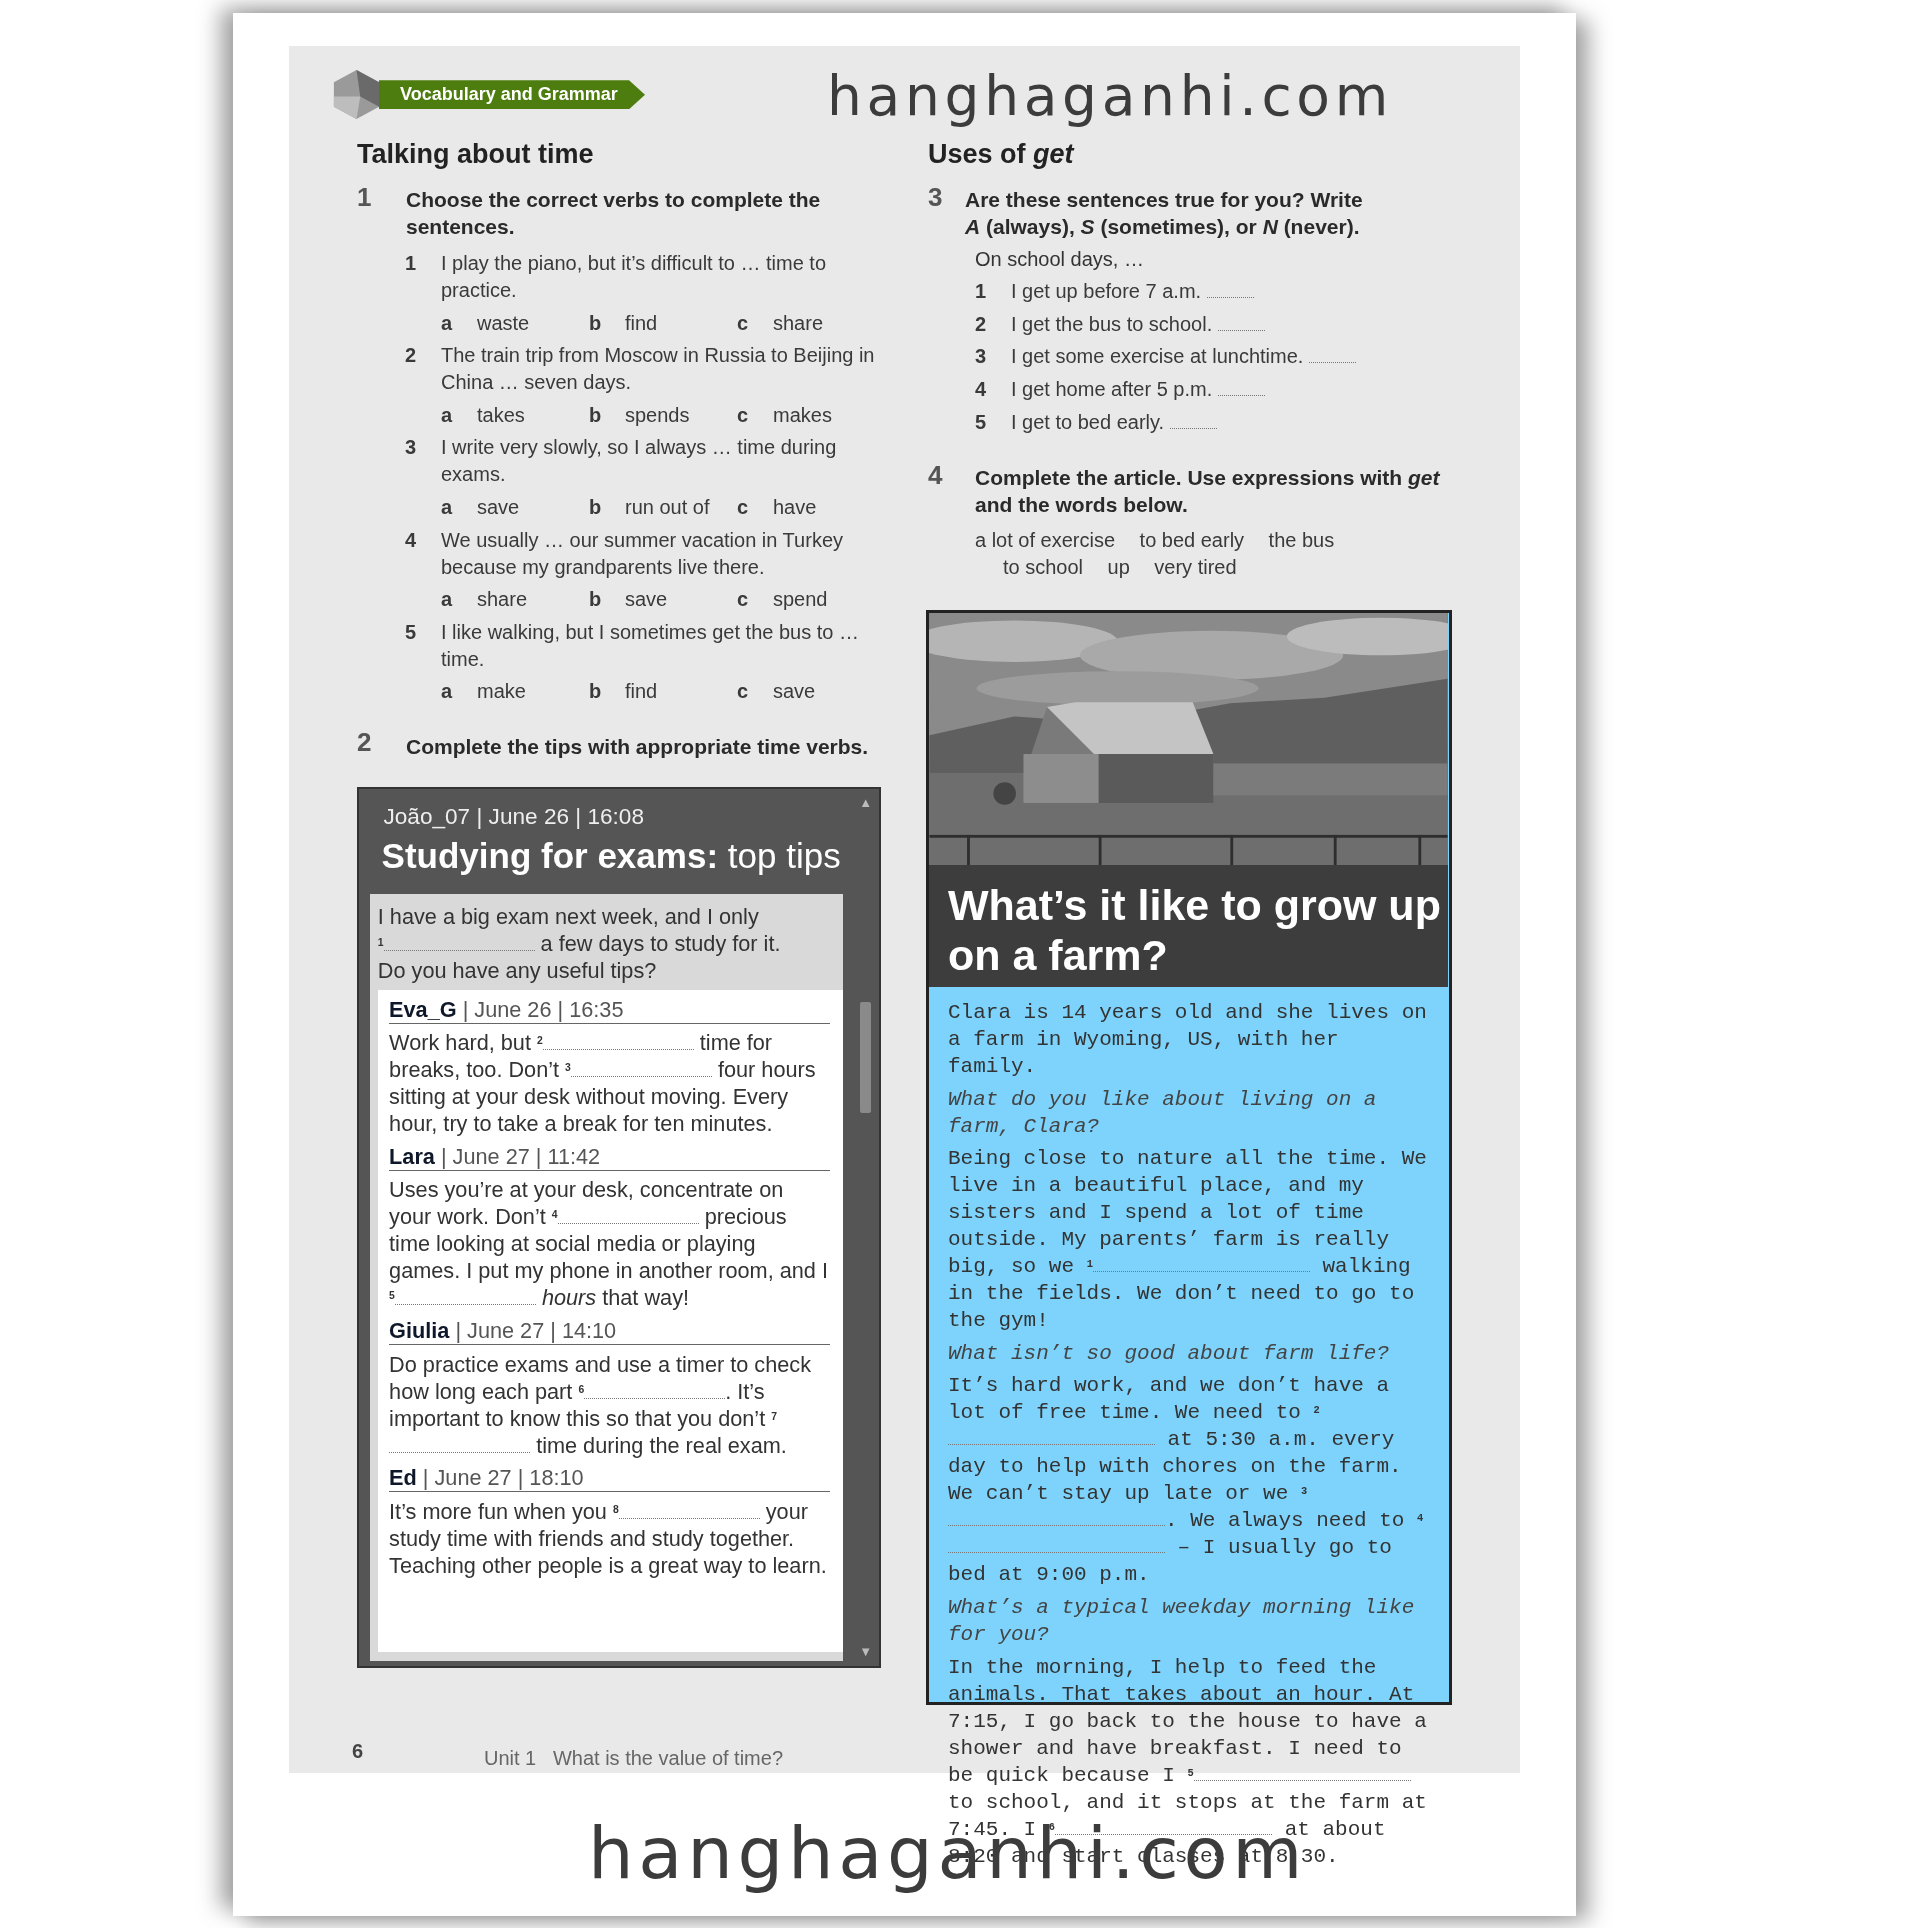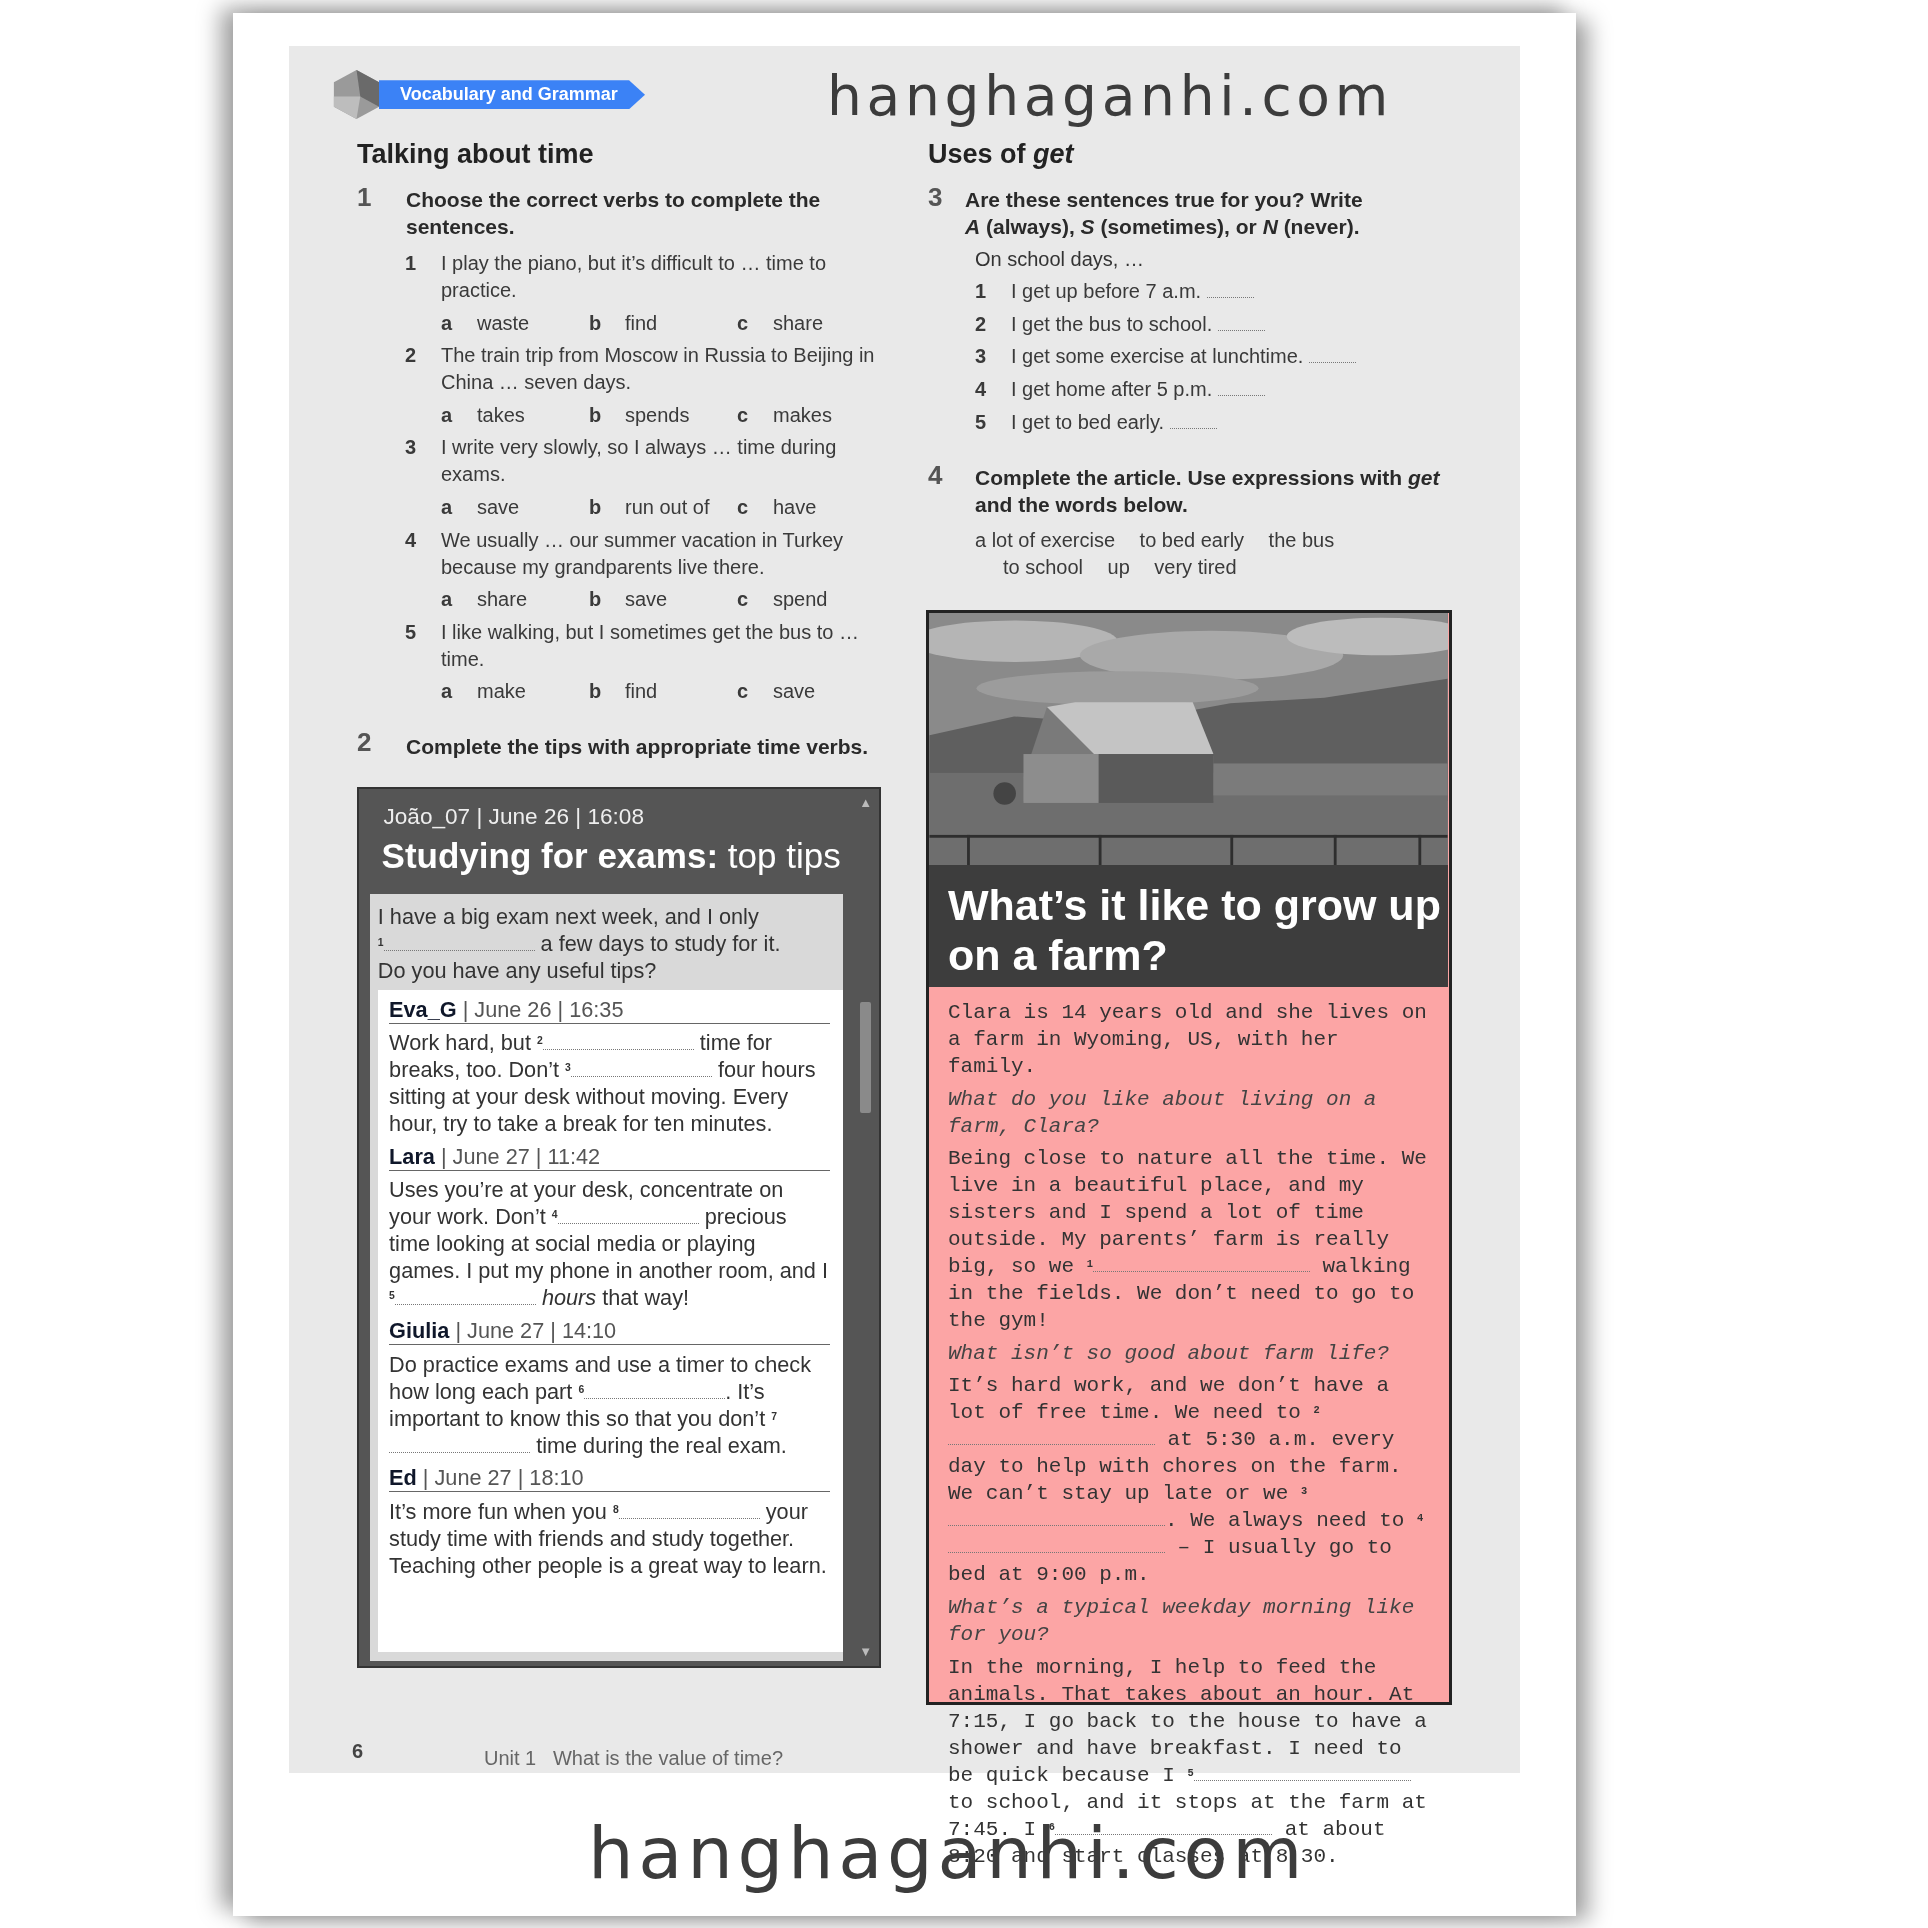--- a/index.html
+++ b/index.html
@@ -4,21 +4,21 @@
 <style>
   html, body { margin:0; padding:0; }
   body { width:1928px; height:1928px; background:#ffffff; position:relative; overflow:hidden; font-family:"Liberation Sans", sans-serif; color:#2a2a2a; }
   .page { position:absolute; left:233px; top:13px; width:1343px; height:1903px; background:#ffffff;
           box-shadow: -13px -5.6px 21px rgba(0,0,0,0.35), 13px 5.6px 21px rgba(0,0,0,0.35); }
   .scan { position:absolute; left:289px; top:46px; width:1231px; height:1727px; background:#e9e9e9; }
   .abs { position:absolute; }
   
   .badge { left:332px; top:68px; height:53px; width:330px; }
   .badge .hex { position:absolute; left:0; top:0; width:49px; height:53px; }
-  .badge .bar { position:absolute; left:47px; top:12.2px; height:29px; width:266px; background:#3b82f6; color:#fff;
+  .badge .bar { position:absolute; left:47px; top:12.2px; height:29px; width:266px; background:#4d7c0f; color:#fff;
                 font-weight:bold; font-size:18px; line-height:29px; padding-left:21px; box-sizing:border-box;
                 clip-path: polygon(0 0, 94% 0, 100% 50%, 94% 100%, 0 100%); }
   .watermark { color:#3c3c3c; font-family:"DejaVu Sans", sans-serif; letter-spacing:4.7px; }
   .wm-top { left:827px; top:62px; font-size:55px; line-height:68px; }
   .wm-bottom { left:588px; top:1810px; font-size:72px; line-height:87px; }
   h2 { margin:0; font-size:27px; font-weight:bold; color:#222; }
   .ex { font-size:21px; line-height:27px; color:#2a2a2a; }
   .ex .num { position:absolute; font-weight:bold; font-size:26px; color:#555; }
   .ex .instr { font-weight:bold; }
   .q { font-size:20px; line-height:27px; color:#3a3a3a; }
@@ -38,21 +38,21 @@
   .forum .replies { position:absolute; left:7.5px; top:96px; width:465px; height:662px; background:#fff; }
   .reply { position:relative; margin:0 13px 0 11.3px; font-size:21.7px; line-height:27px; color:#333; }
   .reply .hdr { border-bottom:1.9px solid #666; padding-top:5.6px; color:#555; }
   .reply .hdr b { color:#0f172a; }
   .reply .body { padding-top:5.6px; }
   .scrollbar { position:absolute; right:3.8px; top:5.6px; width:19px; height:864px; }
   .scrollbar .up, .scrollbar .down { position:absolute; left:1.9px; width:15px; height:15px; color:#bbb; font-size:13px; text-align:center; }
   .scrollbar .up { top:0; } .scrollbar .down { bottom:0; }
   .scrollbar .thumb { position:absolute; left:3.8px; top:207px; width:11.3px; height:111px; background:#8a8a8a; border-radius:1.9px; }
   
-  .farm { left:926px; top:610px; width:526px; height:1095px; border:3.8px solid #222; box-sizing:border-box; background:#fca5a5; }
+  .farm { left:926px; top:610px; width:526px; height:1095px; border:3.8px solid #222; box-sizing:border-box; background:#7dd3fc; }
   .farm .photo { position:absolute; left:0; top:0; width:519px; height:252px; background:linear-gradient(#7d7d7d,#9a9a9a 40%,#6c6c6c 60%,#5a5a5a); overflow:hidden; }
   .farm .headline { position:absolute; left:0; top:252px; width:519px; height:122px; background:#3d3d3d; color:#fff; font-weight:bold; font-size:43px; line-height:50px; padding:15px 0 0 19px; box-sizing:border-box; }
   .farm .article { position:absolute; left:19px; top:386px; width:485px; font-size:21px; line-height:27px; color:#333;font-family:Liberation Mono, monospace; }
   .farm .article p { margin:0 0 5.6px 0; }
   .farm .article .it { font-style:italic; color:#444; }
   .footer { left:352px; top:1740px; font-size:20px; color:#666; }
   .footer .pn { font-weight:bold; color:#444; position:absolute; left:0; }
   .footer .unit { position:absolute; left:132px; white-space:nowrap;margin-top:7px; }
 </style>
 </head>

